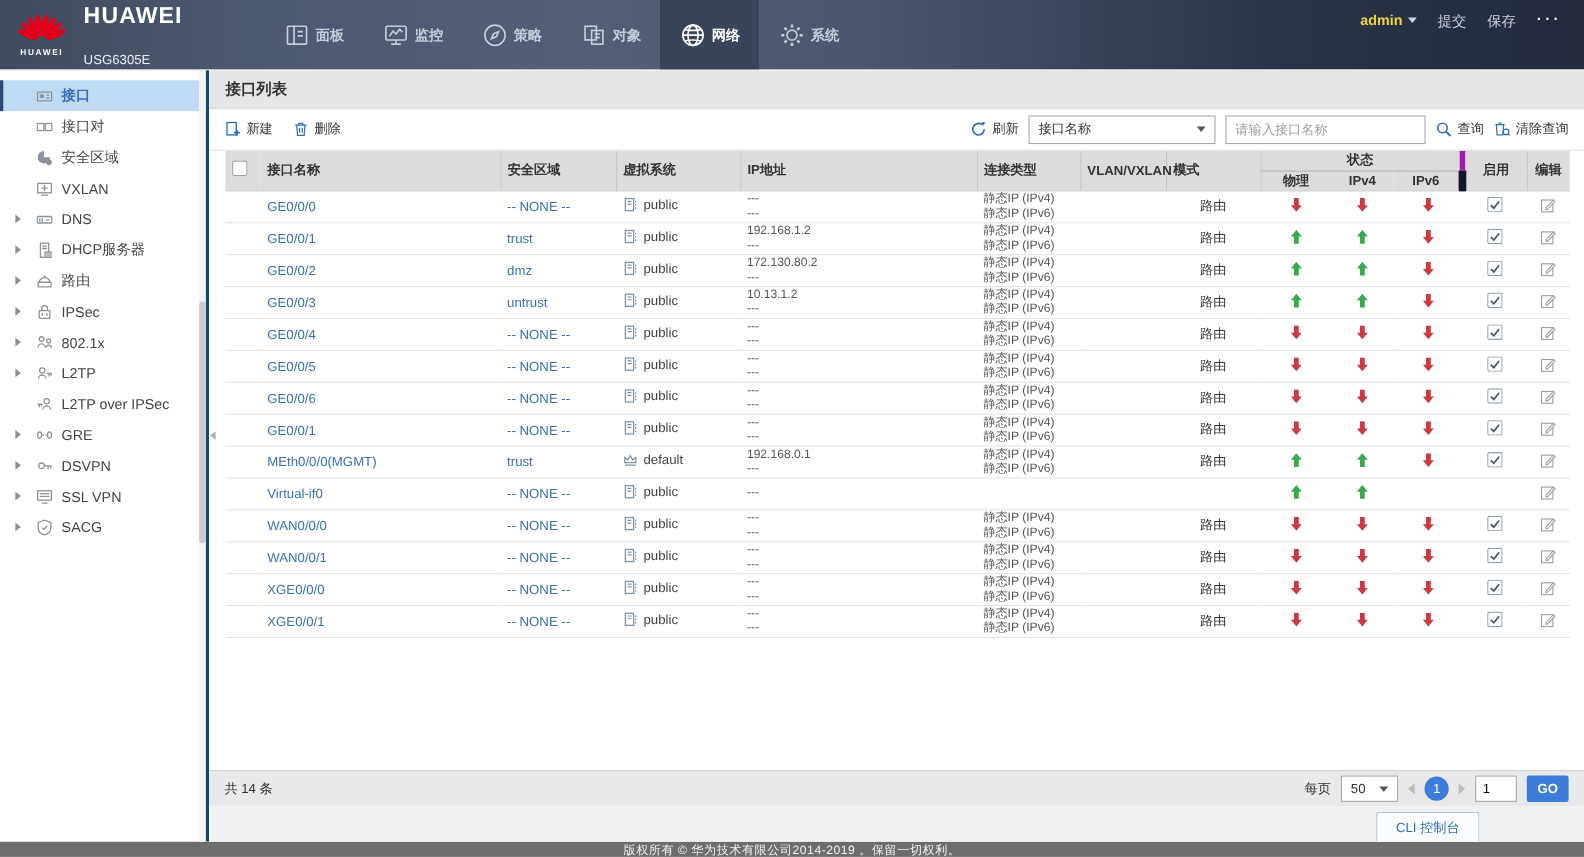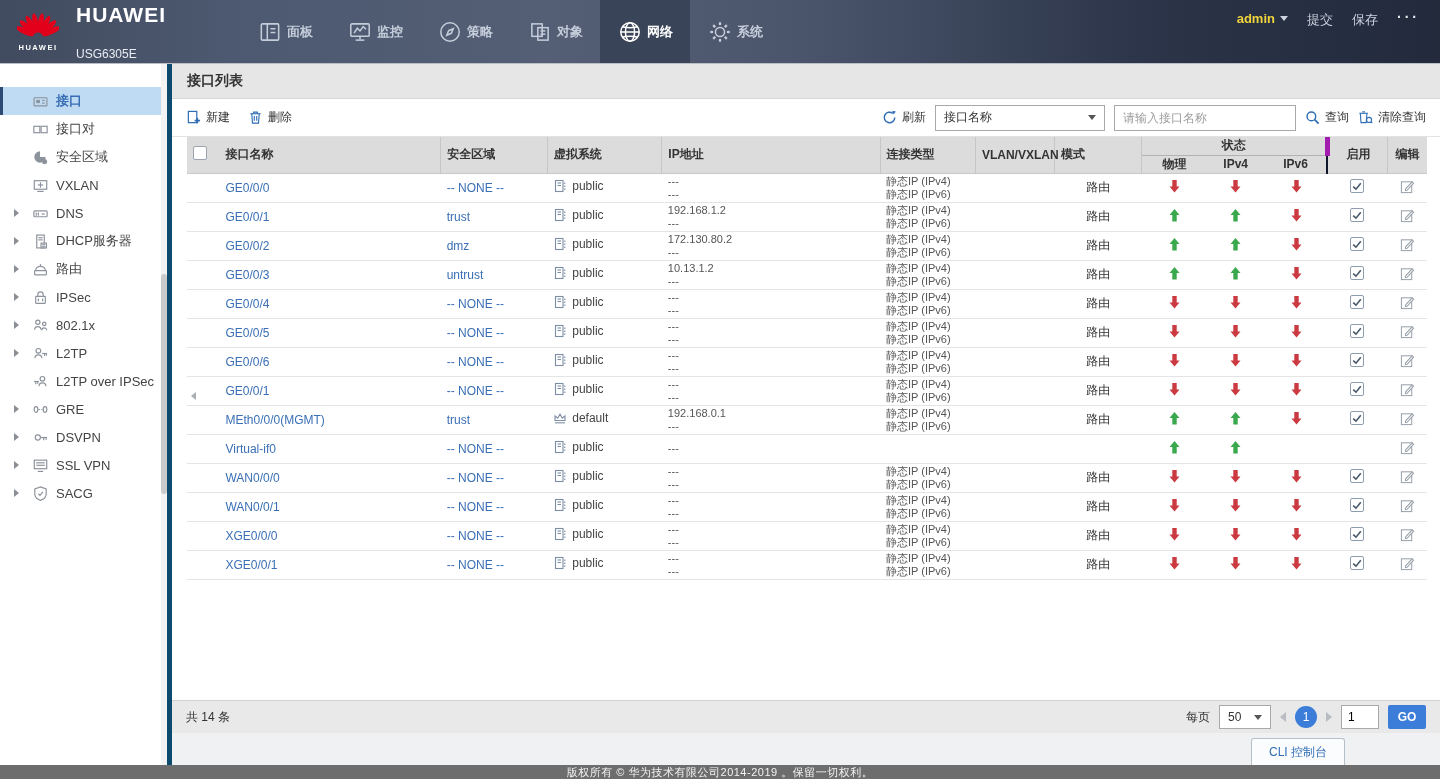--- a/index.html
+++ b/index.html
@@ -25,21 +25,21 @@
   .topnav-right { margin-left:auto; display:flex; align-items:flex-start; padding-top:11px;
     padding-right:20px; gap:19px; font-size:13px; color:#ccd3df; }
   .user-menu { color:var(--admin-yellow); font-weight:bold; display:flex; align-items:center; gap:5px; cursor:pointer; }
   .caret-down { width:0; height:0; border-left:4px solid transparent; border-right:4px solid transparent;
     border-top:5px solid #cdd4e0; display:inline-block; }
   .tn-link { cursor:pointer; }
   .more-menu { font-weight:bold; letter-spacing:3px; font-size:14px; color:#e8ecf2; cursor:pointer; margin-top:-2px; }
 
   
   .content { display:flex; height:701px; position:relative; }
-  .sidebar { width:172px; background:#fff; border-right:5px solid #0c4a6e; padding-top:23px; position:relative; }
+  .sidebar { width:190px; background:#fff; border-right:3px solid #0c4a6e; padding-top:9px; position:relative; }
   .side-item { height:28px; display:flex; align-items:center; font-size:13px; color:#444;
     cursor:pointer; padding-left:8px; }
   .side-item.selected { background:var(--selected-bg); border-left:3px solid #2c4a74;
     padding-left:5px; color:var(--link-blue); font-weight:bold; }
   .side-caret-box { width:16px; display:flex; justify-content:center; }
   .side-caret { width:0; height:0; border-left:5px solid #8a8f96;
     border-top:4px solid transparent; border-bottom:4px solid transparent; }
   .side-icon { width:16px; height:15px; margin:0 8px; color:#8d939c; display:flex;
     align-items:center; justify-content:center; flex:none; }
   .side-scroll-track { position:absolute; right:0; top:0; bottom:0; width:6px; background:#f3f3f3; }
@@ -70,21 +70,21 @@
   .search-input::placeholder { color:#9d9d9d; }
 
   
   .table-area { flex:1; overflow:hidden; padding:0 13px 0 15px; }
   table { width:100%; border-collapse:collapse; table-layout:fixed; }
   thead th { background:#dcdcdc; font-size:12px; color:#333; font-weight:bold; text-align:left;
     padding:0 6px; height:18px; vertical-align:middle; }
   th.brd-r { border-right:1px solid #c6c6c6; }
   th.th-status { text-align:center; border-bottom:1px solid #b2b2b2; border-right:5px solid #a21caf; }
   th.th-sub { text-align:center; }
-  th.th-sub.brd-r { border-right:2px solid #0f172a; }
+  th.th-sub.brd-r { border-right:7px solid #0f172a; }
   th.th-c { text-align:center;margin-top:28px; }
   thead { border-bottom:1px solid #c9c9c9; }
   tbody td { font-size:12px; color:#444; padding:0 6px; height:29px; border-bottom:1px solid #e4e4e4;
     vertical-align:middle; white-space:nowrap; overflow:hidden; }
   td a { color:var(--link-blue); text-decoration:none; }
   .two-line div { font-size:11px; line-height:13px; color:#555; }
   .td-vsys span.vsys-ic { display:inline-block; vertical-align:-3px; margin-right:5px; }
   .td-mode { text-align:center; color:#333; }
   .td-arrow { text-align:center; }
   .td-enable, .td-edit { text-align:center; }

